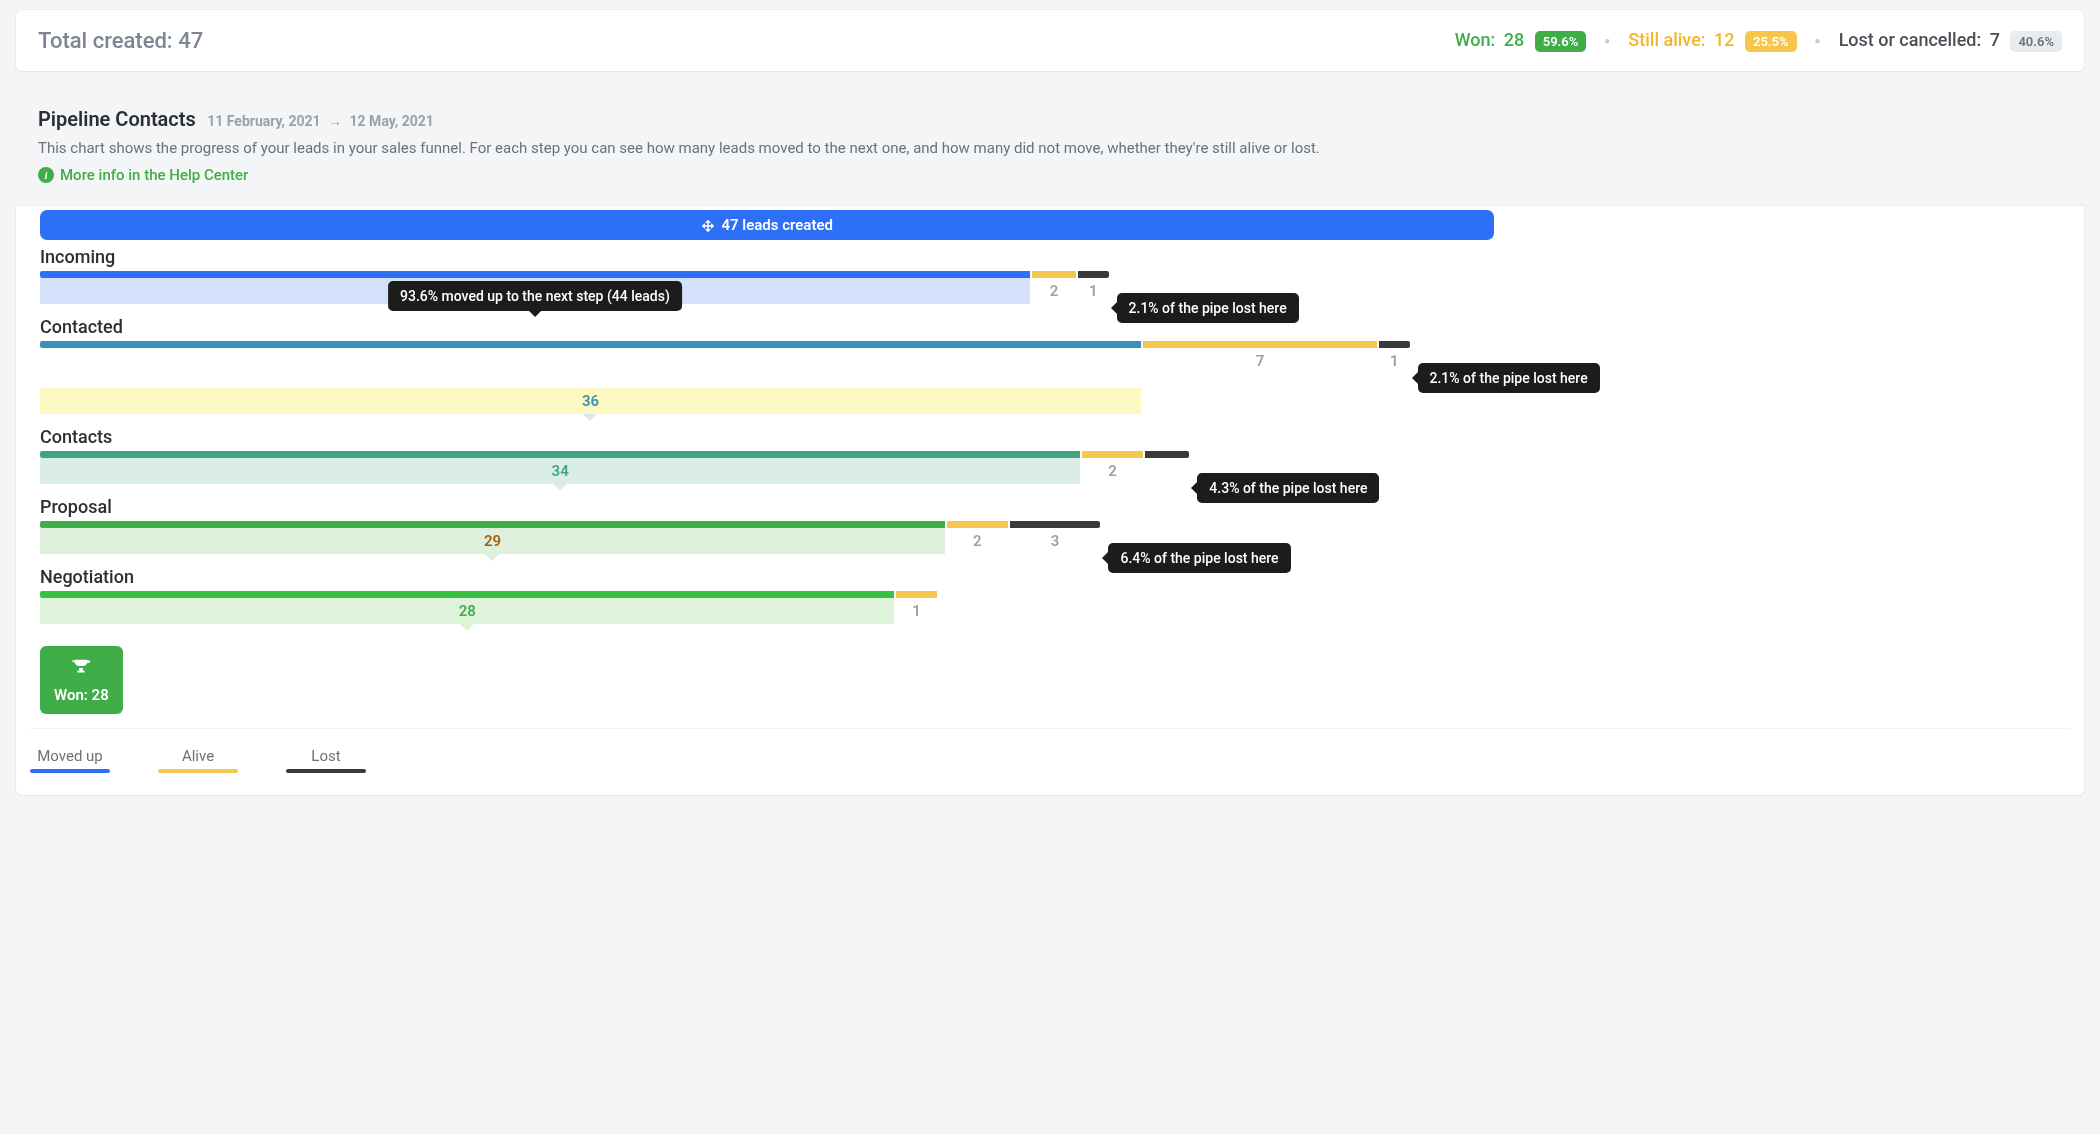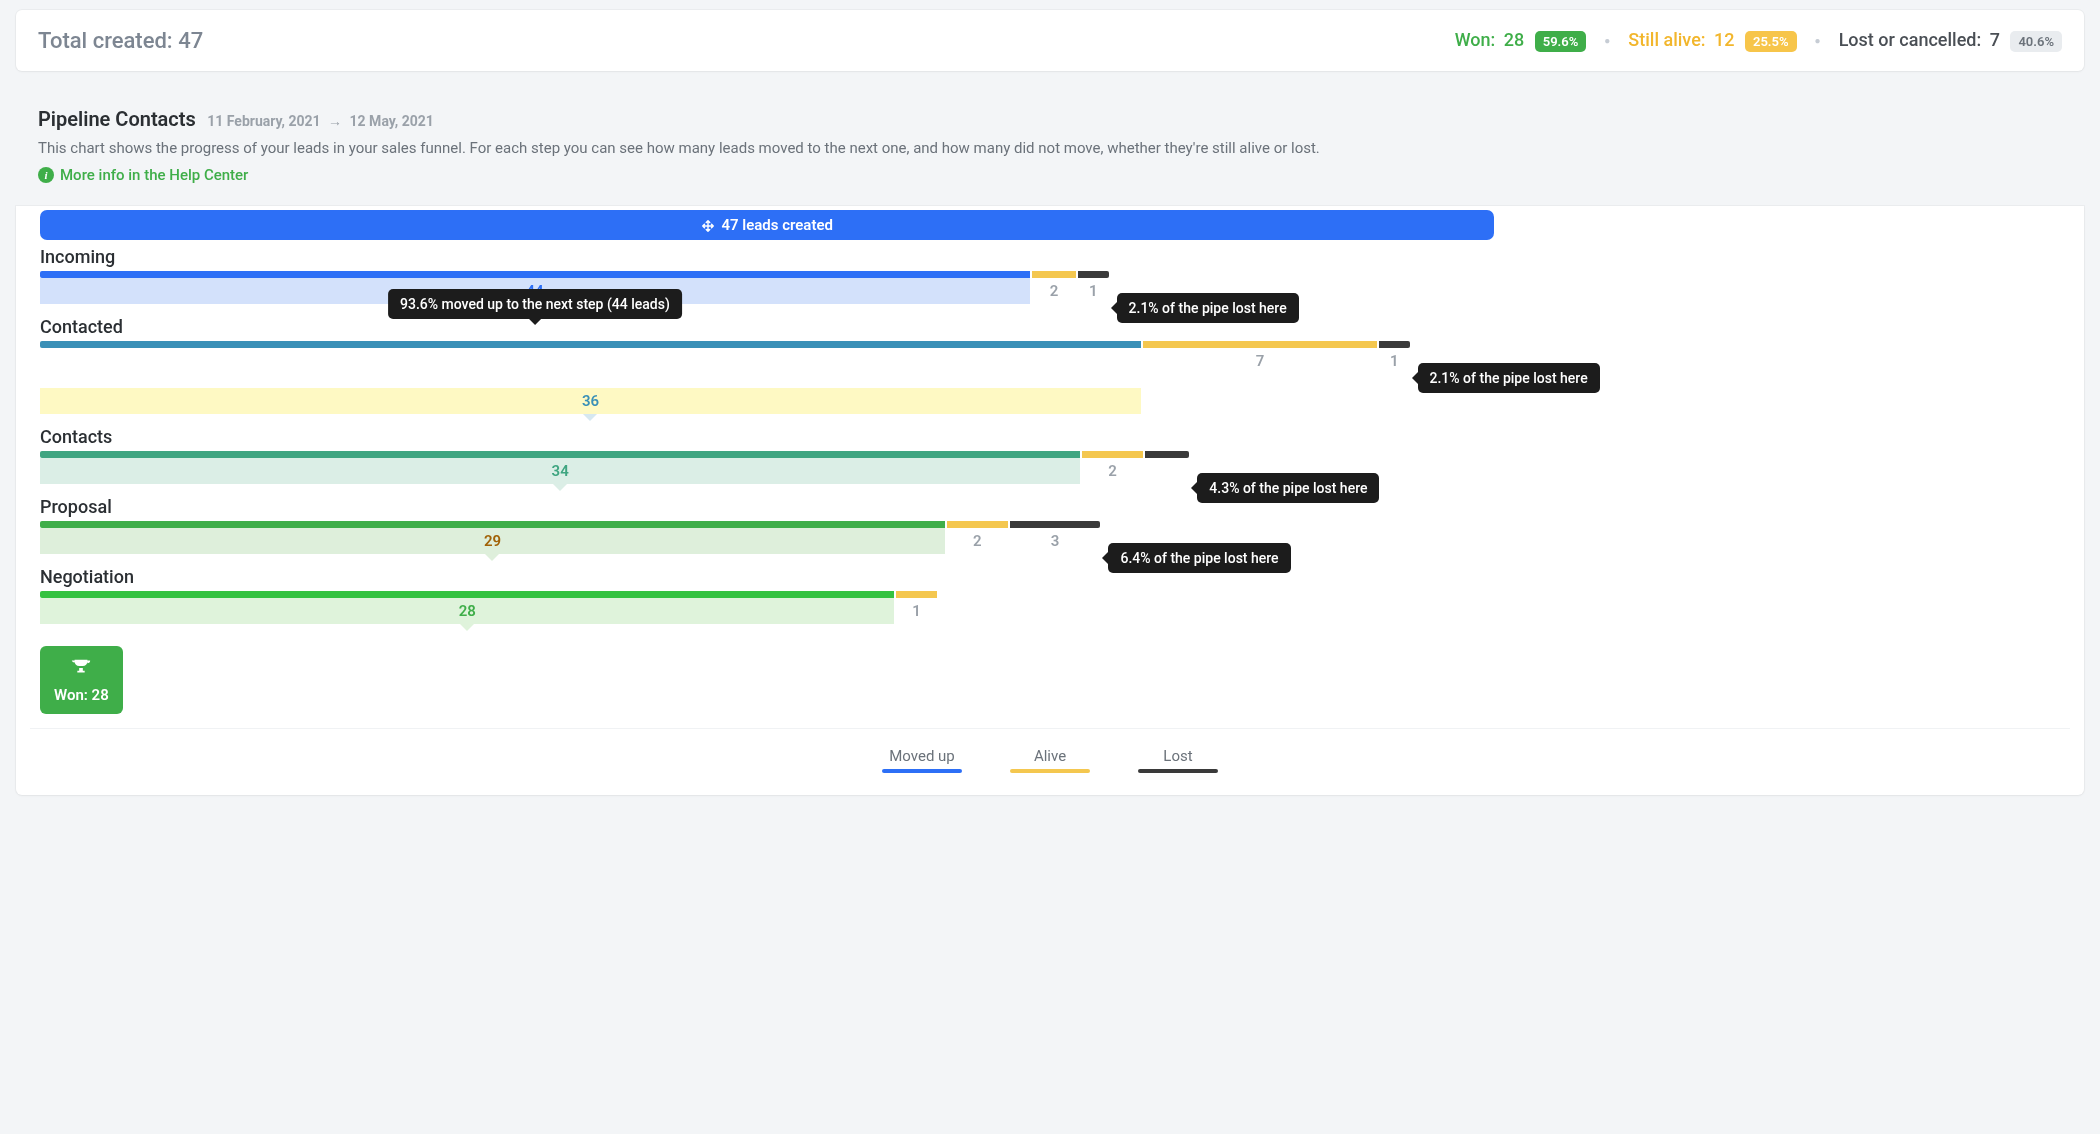--- a/index.html
+++ b/index.html
@@ -198,21 +198,20 @@
     border-radius: 6px;
     padding: 10px 14px 10px 14px;
     margin-top: 10px;
     font-weight: 600;
     font-size: 15px;
     gap: 4px;
   }
   
   .legend {
     display: flex;
-    justify-content: center;
     gap: 48px;
     padding: 18px 0 10px 0;
     font-size: 15px;
     color: #6b727a;
     border-top: 1px solid #f0f2f4;
     margin-top: 14px;
   }
   .legend .leg {
     display: flex;
     flex-direction: column;
@@ -280,21 +279,21 @@
           </svg>
       </span>
       <span>47 leads created</span>
     </div>
 
     
     <div id="stages">
         <div class="stage-block">
     <div class="stage-label">Incoming</div>
     <div class="stage-wrap">
-      <div class="tooltip top" style="left:24.5%;transform:translateX(-50%);top:18px;">93.6% moved up to the next step (44 leads)</div>
+      <div class="tooltip top" style="left:24.5%;transform:translateX(-50%);top:10px;">93.6% moved up to the next step (44 leads)</div>
       <div class="stage-top">
         <div class="seg moved" style="width:49%;background:#2d6ff6;"></div>
         <div class="seg" style="width:2.2%;background:#f4c74f;margin-left:2px;"></div>
         <div class="seg" style="width:1.5%;background:#3a3a3a;margin-left:2px;border-radius:0 2px 2px 0;"></div>
       </div>
       <div class="stage-body">
         <div class="seg-body" style="width:49%;background:#d3e1fb;color:#2d6ff6;">
           44
           <div class="pointer" style="border-top:7px solid #d3e1fb;"></div>
         </div>

